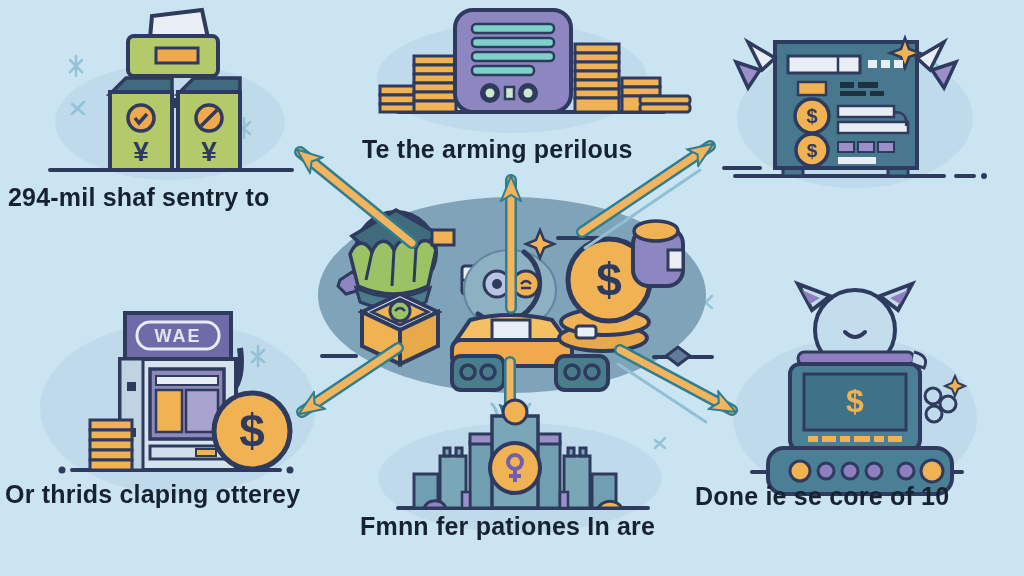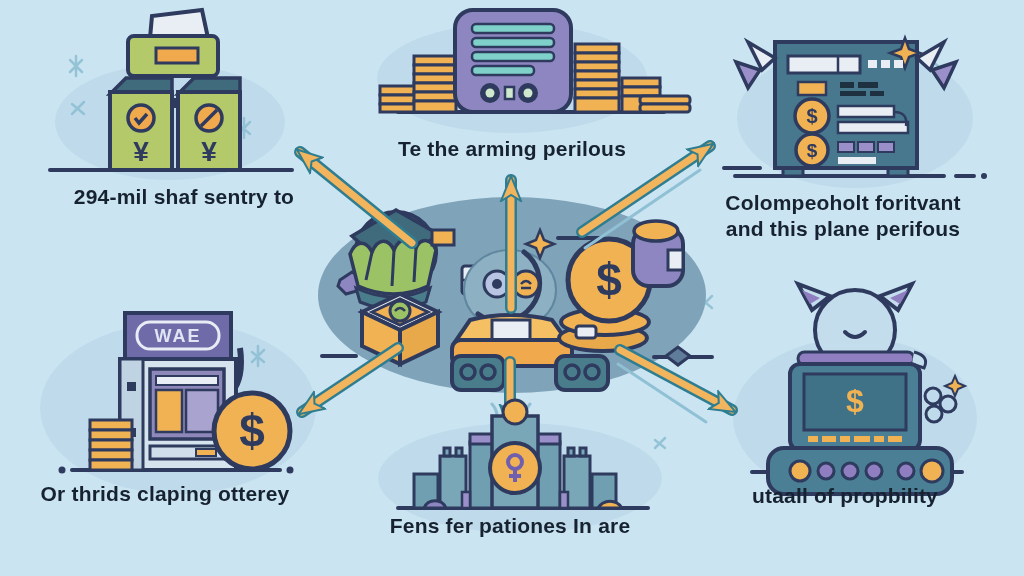--- a/index.html
+++ b/index.html
@@ -5,22 +5,22 @@
   html,body{margin:0;padding:0;}
   body{
     width:1024px;height:576px;overflow:hidden;
     background:#cbe4f2;
     font-family:"Liberation Sans", sans-serif;
   }
   .stage{position:relative;width:1024px;height:576px;}
   .illustration{position:absolute;left:0;top:0;}
   .caption{
     position:absolute;
-    text-align:center;
-    font-size:21px;
+    text-align:left;
+    font-size:25px;
     font-weight:600;
     line-height:26px;
     color:#16222f;
     letter-spacing:.2px;
   }
   .caption span{display:block;}
   svg text{font-family:"Liberation Sans", sans-serif;}
 </style>
 </head>
 <body>
@@ -371,38 +371,34 @@
     </g>
     <g stroke="#2e3a5e" stroke-width="3" fill="none">
       <circle cx="933" cy="396" r="8"></circle>
           <circle cx="948" cy="404" r="8"></circle>
           <circle cx="934" cy="414" r="8"></circle>
     </g>
     <path d="M955,376 l3,7 7,3 -7,3 -3,7 -3,-7 -7,-3 7,-3 z" fill="#f0b253" stroke="#2e3a5e" stroke-width="2"></path>
   </g>
 </svg>
 
-<div class="caption" style="left:24px;top:184px;width:320px;">
+<div class="caption" style="left:8px;top:184px;width:320px;">
   <span>294-mil shaf sentry to</span>
 </div>
 
 <div class="caption" style="left:362px;top:136px;width:300px;">
   <span>Te the arming perilous</span>
 </div>
 
-<div class="caption" style="left:693px;top:190px;width:300px;">
-  <span>Colompeoholt foritvant</span>
-  <span>and this plane perifous</span>
-</div>
 
 <div class="caption" style="left:5px;top:481px;width:320px;">
   <span>Or thrids claping otterey</span>
 </div>
 
 <div class="caption" style="left:360px;top:513px;width:300px;">
-  <span>Fens fer pationes In are</span>
+  <span>Fmnn fer pationes In are</span>
 </div>
 
 <div class="caption" style="left:695px;top:483px;width:300px;">
-  <span>utaall of propbility</span>
+  <span>Done ie se core of 10</span>
 </div>
 
 </div>
 
 </body></html>

